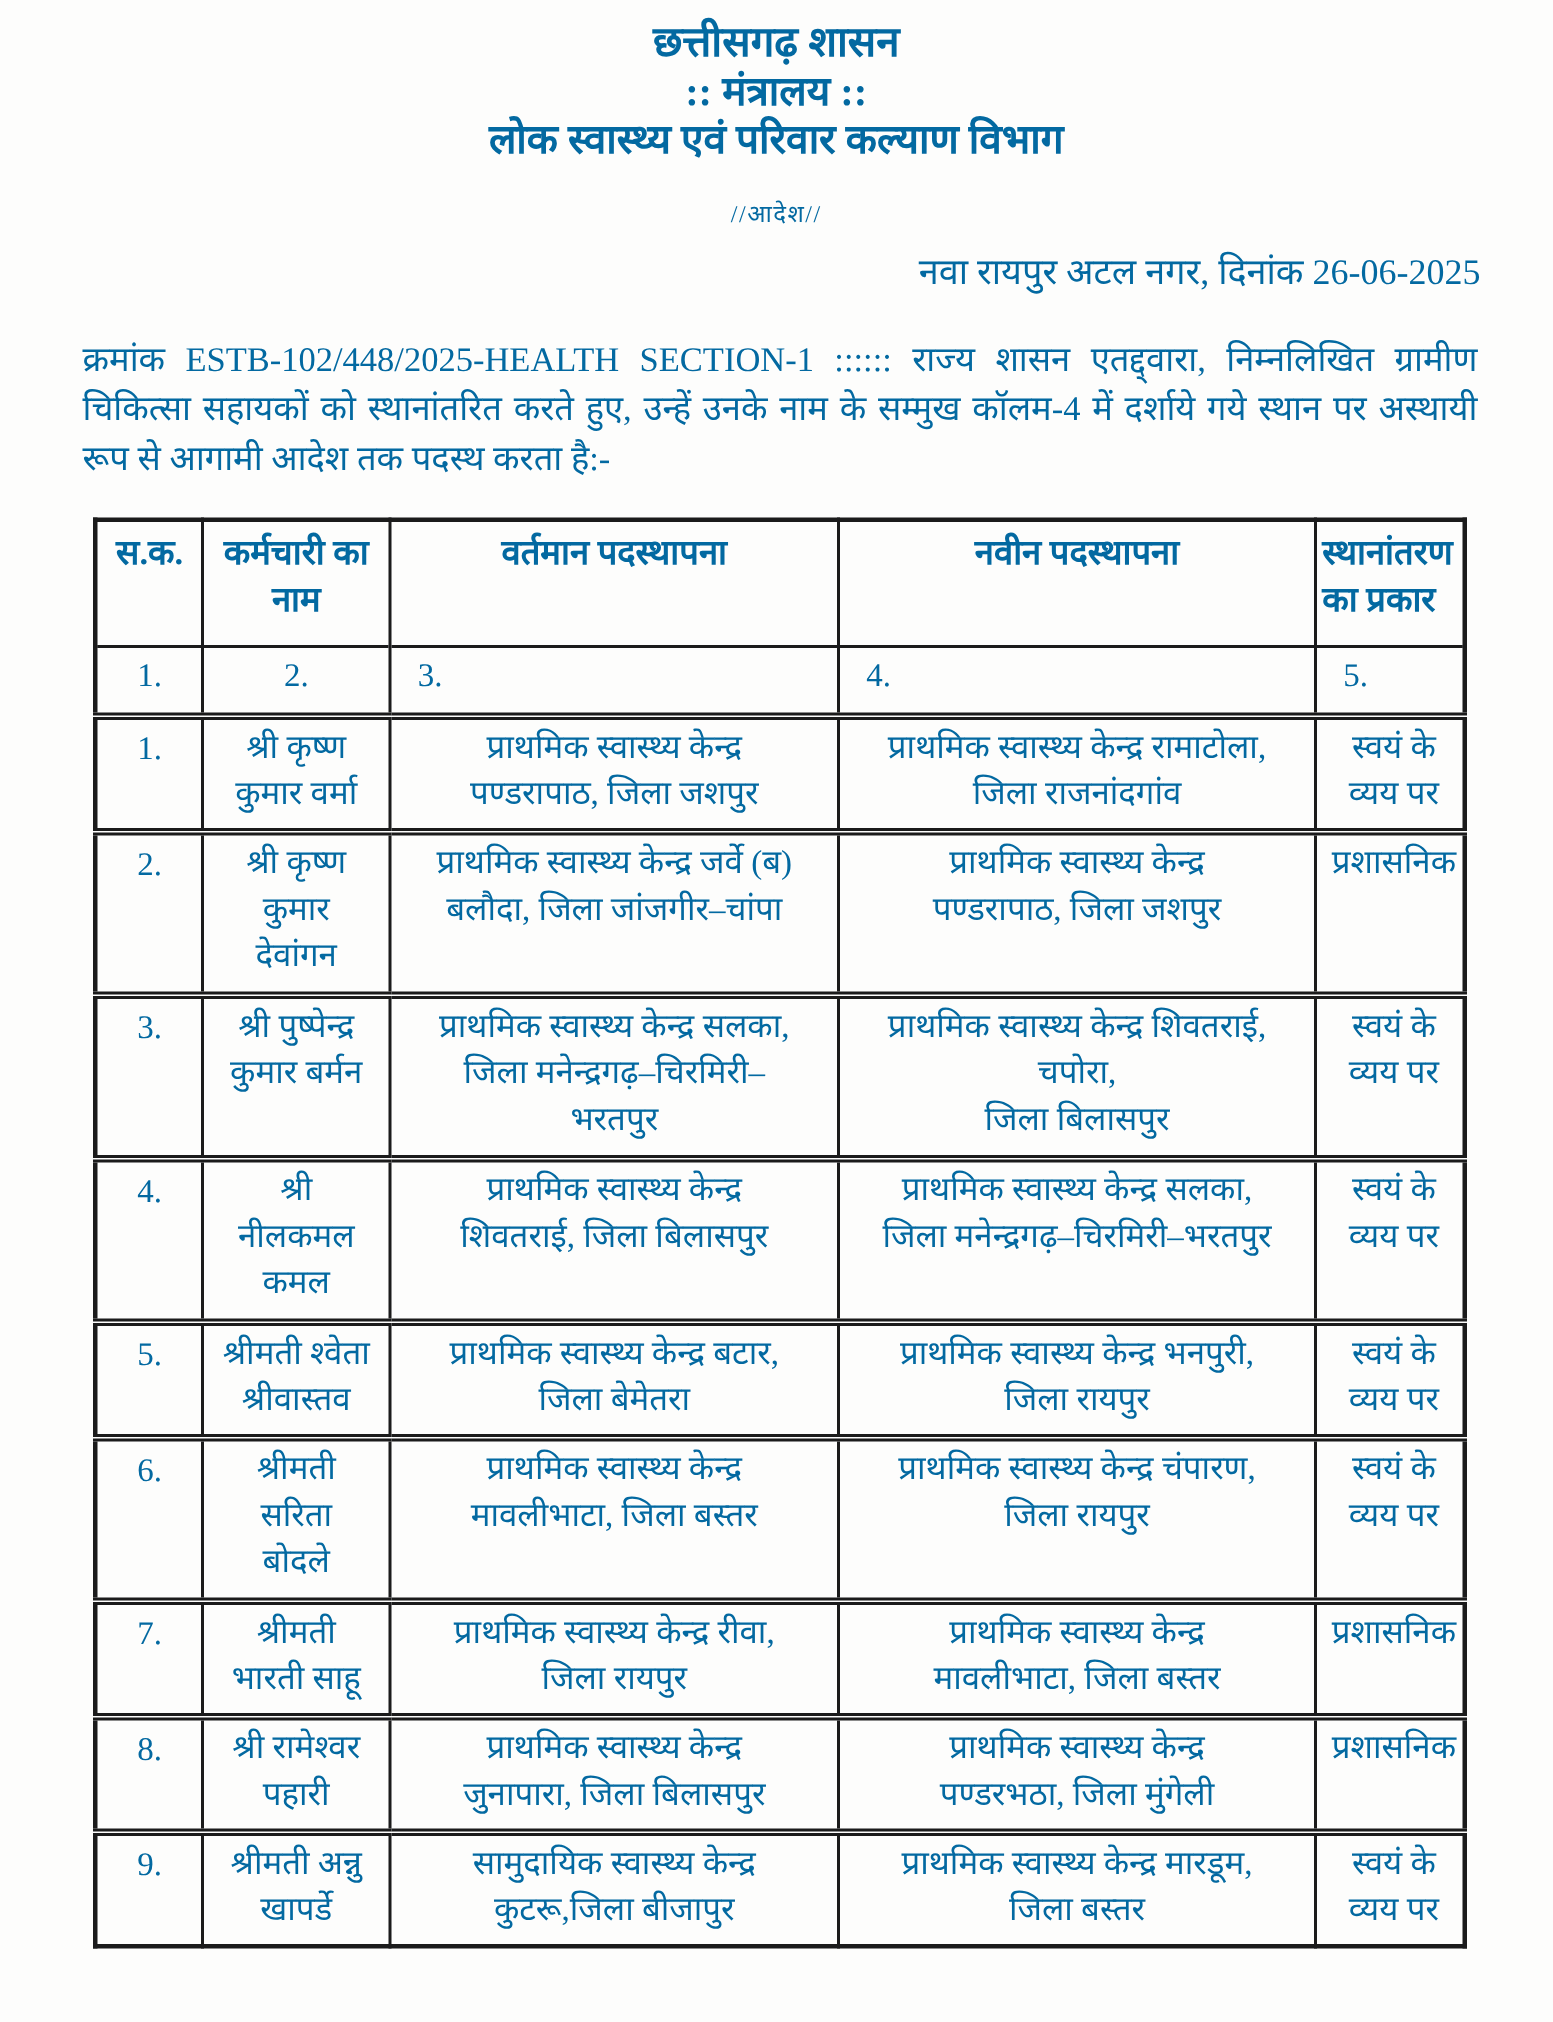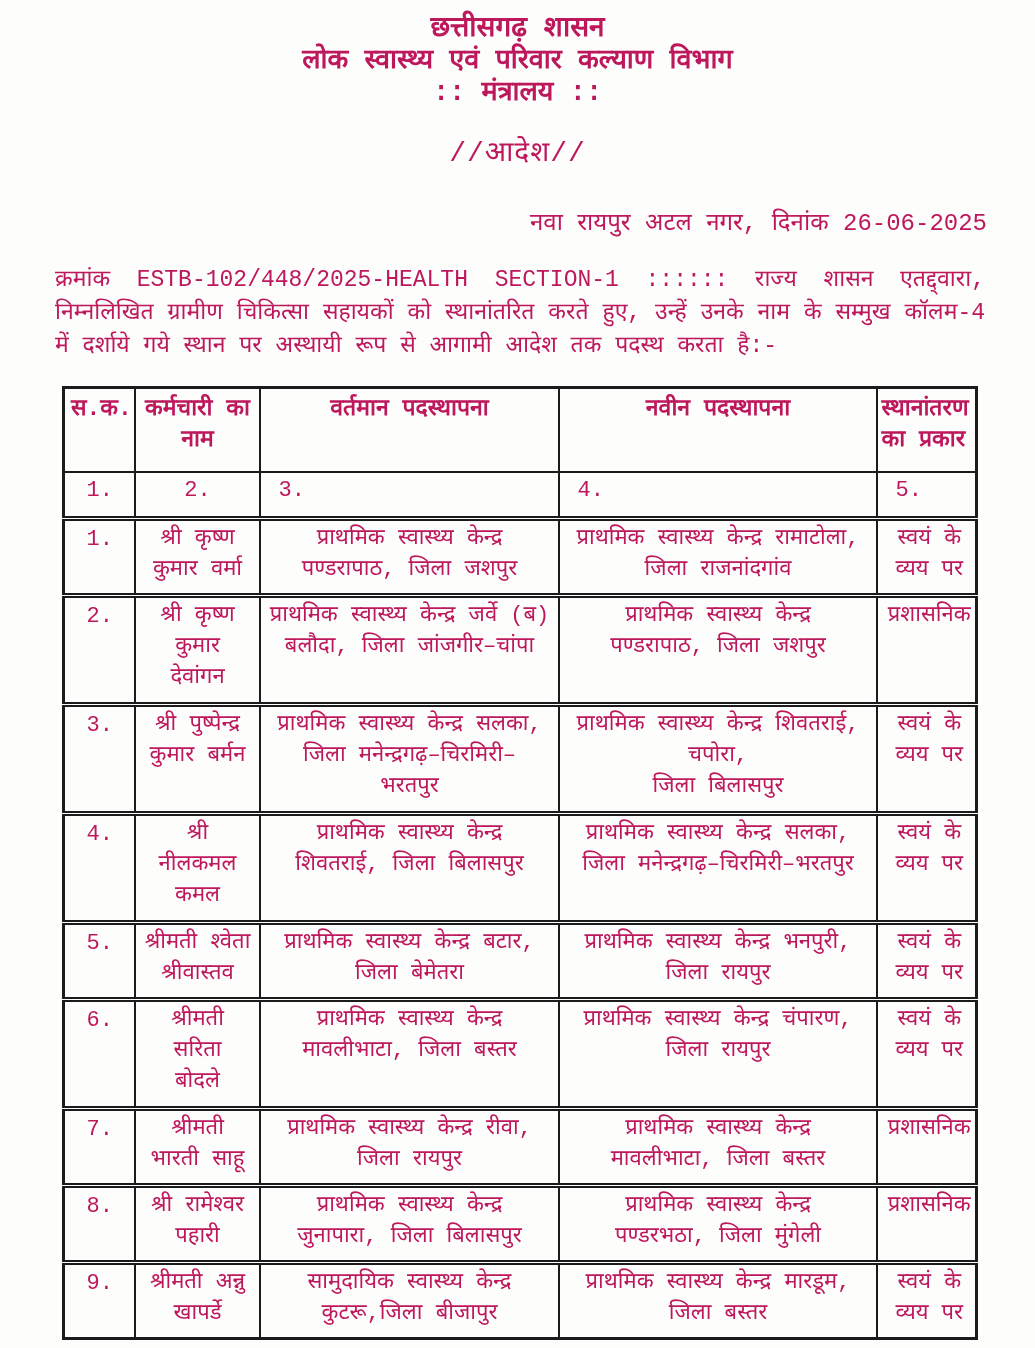--- a/index.html
+++ b/index.html
@@ -5,48 +5,48 @@
   html, body {
     margin: 0;
     padding: 0;
     background: #ffffff;
   }
   .page {
     position: relative;
     width: 1035px;
     height: 1348px;
     background: #fdfdfc;
-    color: #be185d;
-    font-family: Liberation Mono, monospace;
+    color: #0369a1;
+    font-family: Liberation Serif, serif;
     overflow: hidden;
   }
   .doc-header {
     text-align: center;
     padding-top: 12px;
     font-weight: 700;
   }
   .doc-header .h1 {
     font-size: 28px;
     line-height: 33px;
   }
   .doc-header .h2 {
     font-size: 27px;
     line-height: 32px;
   }
   .order-title {
     text-align: center;
-    font-size: 28px;
+    font-size: 16px;
     margin-top: 22px;
     letter-spacing: 1px;
   }
   .date-line {
     text-align: right;
     padding-right: 48px;
     font-size: 24px;
-    margin-top: 35px;
+    margin-top: 10px;
   }
   .intro {
     margin: 27px 50px 12px 55px;
     font-size: 23px;
     line-height: 33px;
     text-align: justify;
   }
   table.transfer-table {
     border-collapse: collapse;
     table-layout: fixed;
@@ -108,22 +108,22 @@
     height: 64px;
   }
 </style>
 </head>
 <body>
 
 <div class="page">
 
   <div class="doc-header">
     <div class="h1">छत्तीसगढ़ शासन</div>
+    <div class="h2">:: मंत्रालय ::</div>
     <div class="h2">लोक स्वास्थ्य एवं परिवार कल्याण विभाग</div>
-    <div class="h2">:: मंत्रालय ::</div>
   </div>
 
   <div class="order-title">//आदेश//</div>
 
   <div class="date-line">नवा रायपुर अटल नगर, दिनांक 26-06-2025</div>
 
   <p class="intro">क्रमांक ESTB-102/448/2025-HEALTH SECTION-1 :::::: राज्य शासन एतद्द्वारा, निम्नलिखित ग्रामीण चिकित्सा सहायकों को स्थानांतरित करते हुए, उन्हें उनके नाम के सम्मुख कॉलम-4 में दर्शाये गये स्थान पर अस्थायी रूप से आगामी आदेश तक पदस्थ करता है:-</p>
 
   <table class="transfer-table">
     <colgroup>

